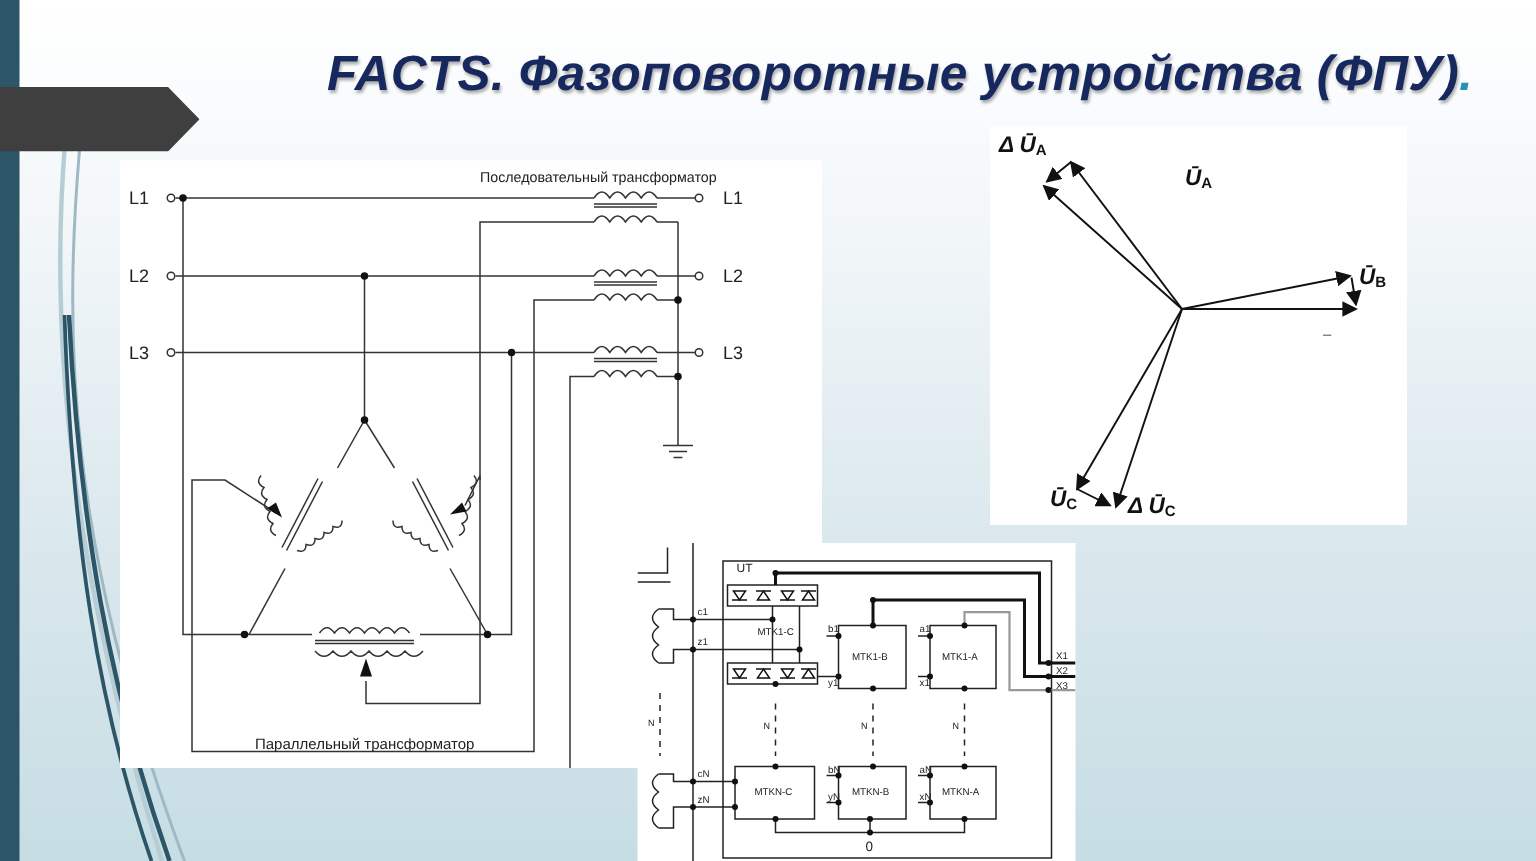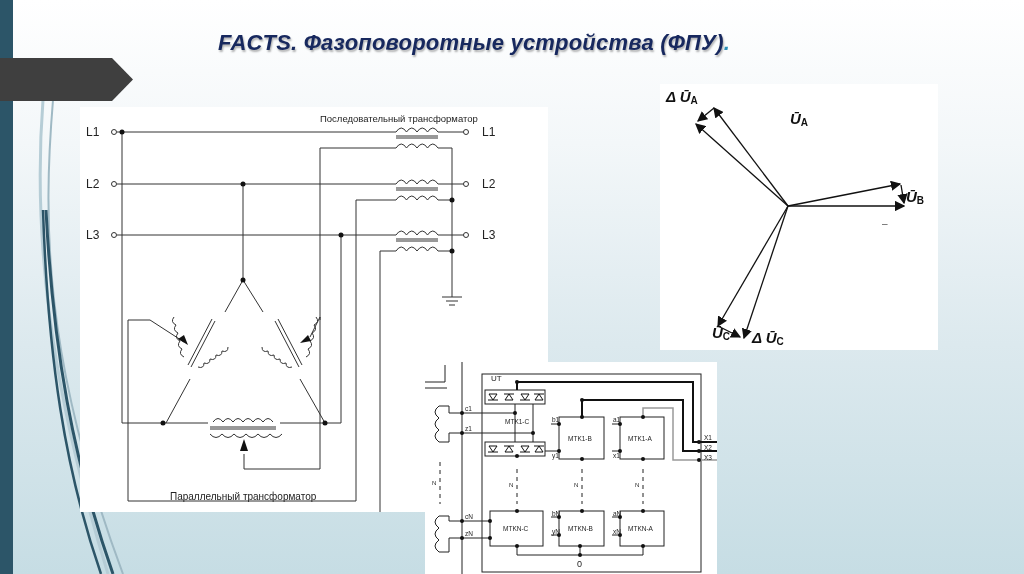--- a/index.html
+++ b/index.html
@@ -5,21 +5,21 @@
   html, body { margin:0; padding:0; }
   body {
     width:1024px; height:574px; position:relative; overflow:hidden;
     background: linear-gradient(180deg, #ffffff 0%, #f3f7f9 25%, #dce9ee 60%, #c6dde4 100%);
     font-family: "Liberation Sans", sans-serif;
   }
   .left-bar { position:absolute; left:0; top:0; width:13px; height:574px; background:#2c5568; }
   .arrow-tab { position:absolute; left:0; top:58px; width:133px; height:43px; }
   .swirl { position:absolute; left:13px; top:100px; width:120px; height:474px; }
   .title {
-    position:absolute; left:218px; top:30px; font-size:22px; font-weight:bold; font-style:italic;
+    position:absolute; left:218px; top:30px; font-size:33px; font-weight:bold; font-style:italic;
     color:#17285e; text-shadow: 1px 2px 2px rgba(0,0,0,0.3); white-space:nowrap; letter-spacing:0.2px;
   }
   .title .dot { color:#2a8fb8; text-shadow:none; }
   .panel { position:absolute; background:#fff; }
   .panel svg { position:absolute; left:0; top:0; }
   .lbl { position:absolute; font-family:"Liberation Sans", sans-serif; color:#222; white-space:nowrap; }
   .vlbl { position:absolute; font-family:"Liberation Sans", sans-serif; font-weight:bold; font-style:italic; color:#111; white-space:nowrap; font-size:15px; }
   .vlbl sub { font-size:10px; font-style:normal; vertical-align:-2px; }
   .mlbl { position:absolute; font-size:6.5px; color:#222; white-space:nowrap; font-family:"Liberation Sans", sans-serif; }
 </style>
@@ -158,23 +158,23 @@
       <line x1="128" y1="122" x2="240" y2="100"></line>
       <line x1="128" y1="122" x2="244" y2="122"></line>
       <line x1="241" y1="101" x2="244" y2="119"></line>
       <line x1="128" y1="122" x2="58" y2="242"></line>
       <line x1="128" y1="122" x2="84" y2="254"></line>
       <line x1="58" y1="242" x2="80" y2="253"></line>
     </g>
   </svg>
   <div class="vlbl" style="left:6px; top:4px;"><span>Δ Ū</span><sub>A</sub></div>
   <div class="vlbl" style="left:82px; top:26px;margin-left:48px;"><span>Ū</span><sub>A</sub></div>
-  <div class="vlbl" style="left:246px; top:92px;margin-top:12px;"><span>Ū</span><sub>B</sub></div>
+  <div class="vlbl" style="left:246px; top:92px;"><span>Ū</span><sub>B</sub></div>
   <div class="lbl" style="left:222px; top:134px; font-size:10px; color:#555;">–</div>
-  <div class="vlbl" style="left:52px; top:240px;"><span>Ū</span><sub>C</sub></div>
+  <div class="vlbl" style="left:40px; top:240px;"><span>Ū</span><sub>C</sub></div>
   <div class="vlbl" style="left:92px; top:245px;"><span>Δ Ū</span><sub>C</sub></div>
 </div>
 
 <div class="panel" style="left:425px; top:362px; width:292px; height:212px;">
   <svg width="292" height="212" viewBox="0 0 292 212">
     <g stroke="#222" stroke-width="1" fill="none">
       <rect x="57" y="12" width="219" height="198"></rect>
       <line x1="37" y1="0" x2="37" y2="212"></line>
       <polyline points="0,20 20,20 20,3"></polyline>
       <line x1="0" y1="26" x2="22" y2="26"></line>

